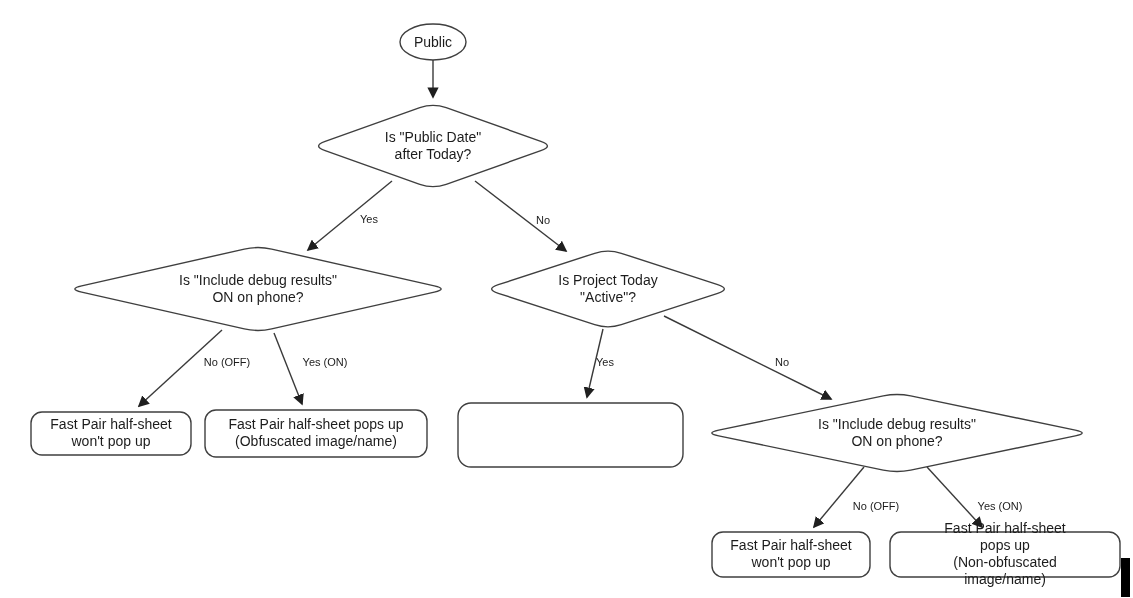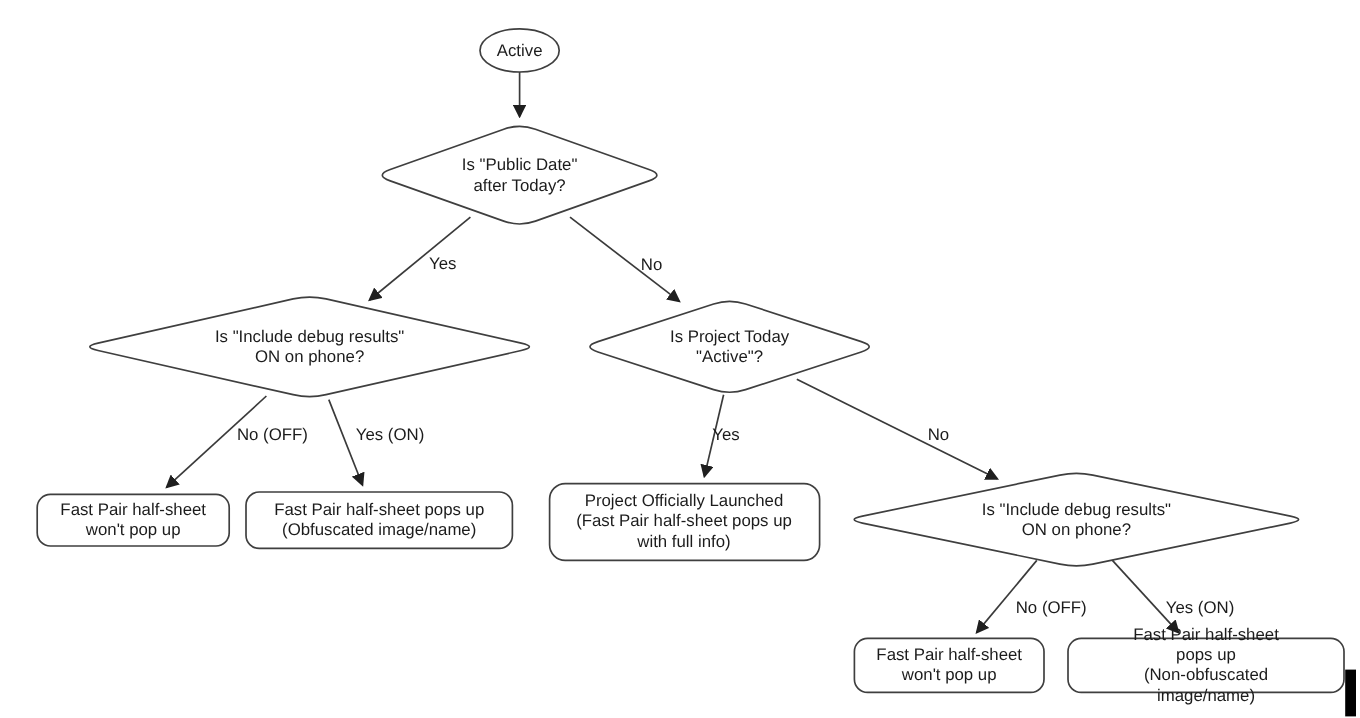--- a/index.html
+++ b/index.html
@@ -17,21 +17,21 @@
     text-align:center;
     white-space:pre-line;
     font-size:14px;
     line-height:17px;
     color:#1c1c1c;
   }
   .edge-lbl {
     position:absolute;
     transform:translate(-50%,-50%);
     white-space:nowrap;
-    font-size:14px;
+    font-size:11px;
     color:#1c1c1c;
   }
   .shape { fill:#ffffff; stroke:#3f3f3f; stroke-width:1.4; }
   .edge  { stroke:#3a3a3a; stroke-width:1.4; fill:none; }
   .cursor-bar {
     position:absolute;
     left:1121px; top:558px;
     width:9px; height:39px;
     background:#000000;
   }
@@ -65,36 +65,33 @@
     <line class="edge" x1="392" y1="181" x2="308" y2="250" marker-end="url(#arrow)"></line>
     <line class="edge" x1="475" y1="181" x2="566" y2="251" marker-end="url(#arrow)"></line>
     <line class="edge" x1="222" y1="330" x2="139" y2="406" marker-end="url(#arrow)"></line>
     <line class="edge" x1="274" y1="333" x2="302" y2="404" marker-end="url(#arrow)"></line>
     <line class="edge" x1="603" y1="329" x2="587" y2="397" marker-end="url(#arrow)"></line>
     <line class="edge" x1="664" y1="316" x2="831" y2="399" marker-end="url(#arrow)"></line>
     <line class="edge" x1="864" y1="467" x2="814" y2="527" marker-end="url(#arrow)"></line>
     <line class="edge" x1="927" y1="467" x2="982" y2="527" marker-end="url(#arrow)"></line>
   </svg>
 
-  <div class="lbl" style="left:433px; top:42px;">Active</div>
+  <div class="lbl" style="left:433px; top:42px;">Public</div>
   <div class="lbl" style="left:433px; top:146px;">Is "Public Date"
 after Today?</div>
   <div class="lbl" style="left:258px; top:289px;">Is "Include debug results"
 ON on phone?</div>
   <div class="lbl" style="left:608px; top:289px;">Is Project Today
 "Active"?</div>
   <div class="lbl" style="left:897px; top:433px;">Is "Include debug results"
 ON on phone?</div>
   <div class="lbl" style="left:111px; top:433px;">Fast Pair half-sheet
 won't pop up</div>
   <div class="lbl" style="left:316px; top:433px;">Fast Pair half-sheet pops up
 (Obfuscated image/name)</div>
-  <div class="lbl" style="left:570px; top:434px;">Project Officially Launched
-(Fast Pair half-sheet pops up
-with full info)</div>
   <div class="lbl" style="left:791px; top:554px;">Fast Pair half-sheet
 won't pop up</div>
   <div class="lbl" style="left:1005px; top:554px;">Fast Pair half-sheet pops up
 (Non-obfuscated image/name)</div>
 
   <div class="edge-lbl" style="left:369px; top:219px;">Yes</div>
   <div class="edge-lbl" style="left:543px; top:220px;">No</div>
   <div class="edge-lbl" style="left:227px; top:362px;">No (OFF)</div>
   <div class="edge-lbl" style="left:325px; top:362px;">Yes (ON)</div>
   <div class="edge-lbl" style="left:605px; top:362px;">Yes</div>

